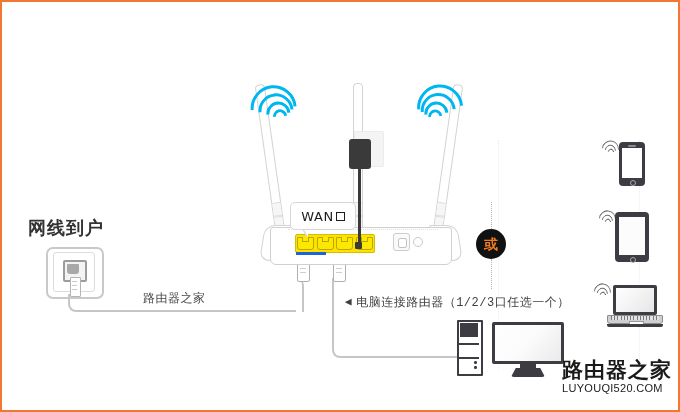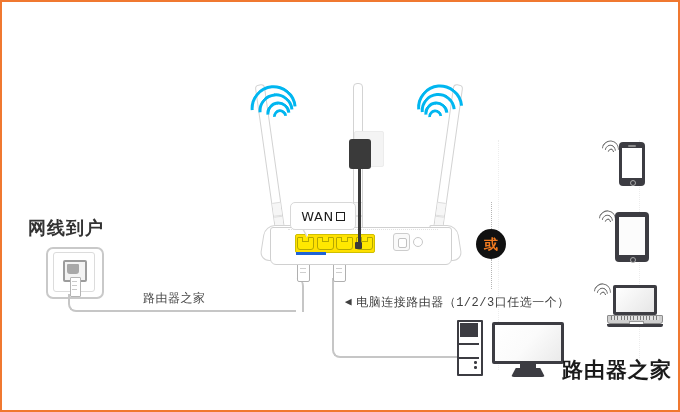--- a/index.html
+++ b/index.html
@@ -552,15 +552,16 @@
       <div class="led"></div>
   </div>
   <div class="abs" id="monitor">
     <div class="frame"></div>
       <div class="neck"></div>
       <div class="stand"></div>
   </div>
 
   <div class="abs" id="wm">
     <div class="cn">路由器之家</div>
+    <div class="en">LUYOUQI520.COM</div>
   </div>
 
 </div>
 
 </body></html>

